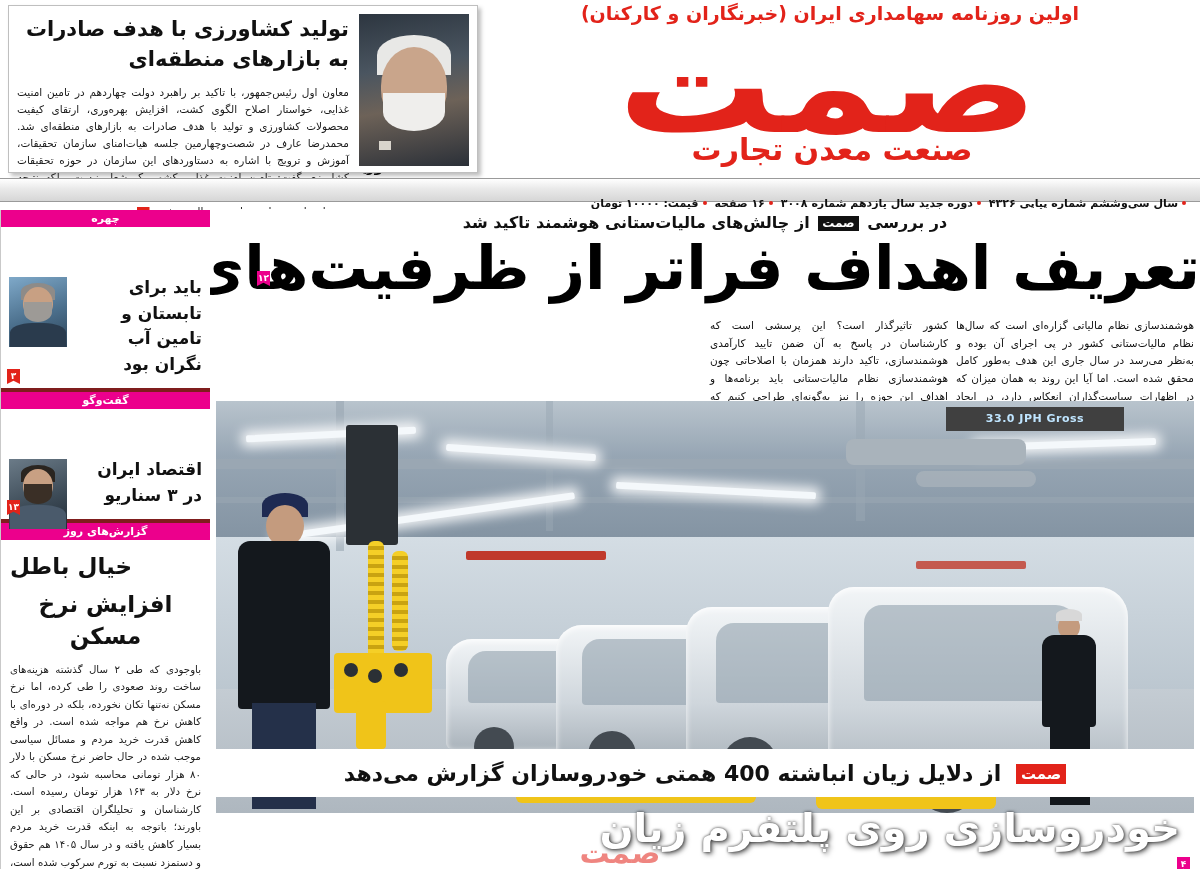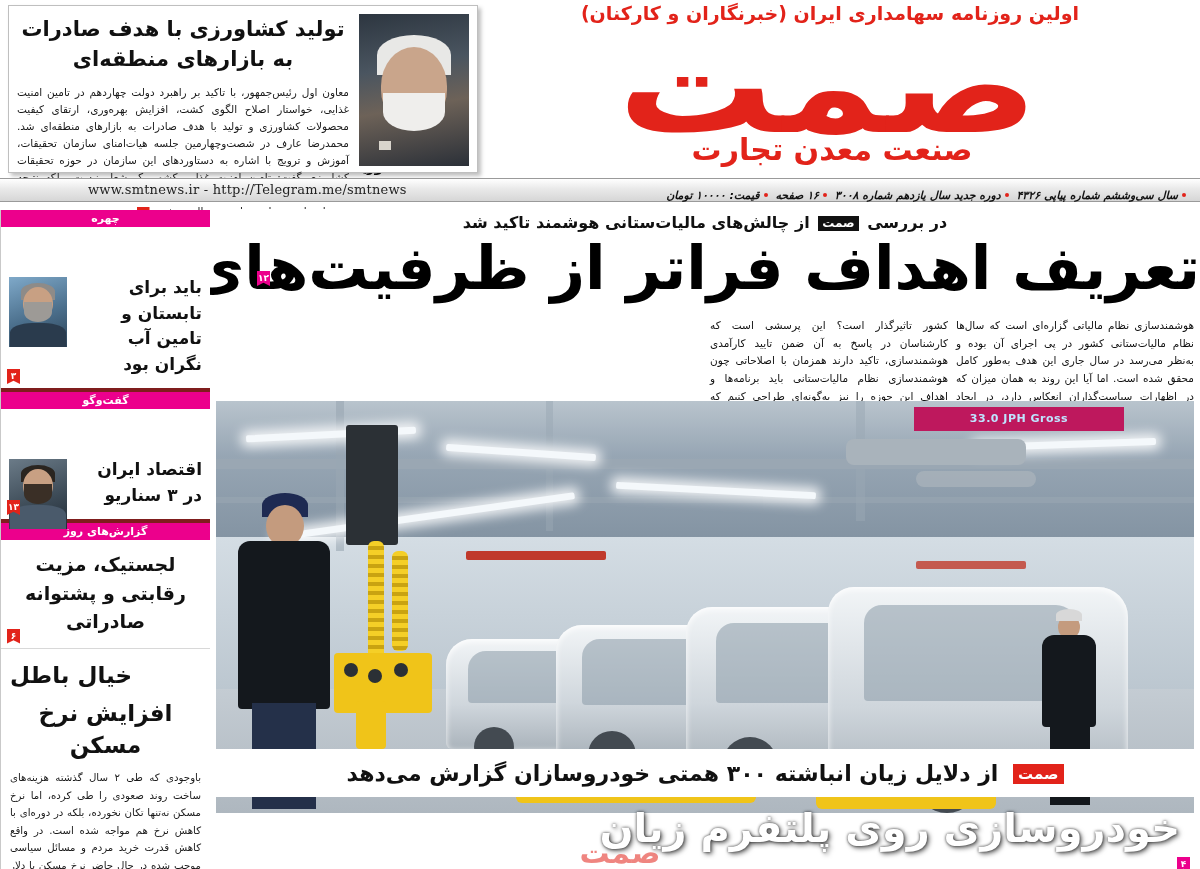--- a/index.html
+++ b/index.html
@@ -66,21 +66,21 @@
   }
   .toplead .photo .beard {
     position:absolute; left:50%; top:52%; width:62px; height:38px; margin-left:-31px;
     border-radius:0 0 50% 50%; background:#efeeec;
   }
   .toplead .photo .flag {
     position:absolute; left:20px; bottom:16px; width:12px; height:9px; background:#d8d4cc;
   }
   .toplead .tl-title {
     position:absolute; right:128px; top:8px; left:8px;
-    font-size:21px; font-weight:bold; color:#111; line-height:1.45; text-align:center; direction:rtl;
+    font-size:21px; font-weight:bold; color:#111; line-height:1.45; text-align:right; direction:rtl;
   }
   .toplead .tl-body {
     position:absolute; right:128px; left:8px; top:78px;
     font-size:10.5px; color:#1a1a1a; line-height:1.62; text-align:justify; direction:rtl;
   }
   .pagebadge {
     display:inline-block; width:13px; height:15px; background:#e2231a; color:#fff;
     font-size:9px; font-weight:bold; text-align:center; line-height:15px; vertical-align:-2px;
     clip-path: polygon(0 0,100% 0,100% 100%,50% 78%,0 100%);
   }
@@ -90,22 +90,22 @@
   .urlstrip {
     position:absolute; left:0; top:178px; width:1200px; height:24px;
     background: linear-gradient(180deg,#ffffff 0%,#e9e9e9 45%,#d6d6d6 100%);
     border-top:1px solid #9a9a9a; border-bottom:1px solid #9a9a9a;
   }
   .urlstrip .urls {
     position:absolute; left:88px; top:3px; font-size:13px; color:#222;
     font-family:"DejaVu Serif","Liberation Serif",serif; direction:ltr; letter-spacing:0.2px;
   }
   .urlstrip .issueinfo {
-    position:absolute; right:10px; top:10px; font-size:11px; font-weight:bold; color:#111;
-    direction:rtl; white-space:nowrap;font-style:italic;
+    position:absolute; right:10px; top:18px; font-size:11px; font-weight:bold; color:#111;
+    direction:rtl; white-space:nowrap;
   }
   .urlstrip .issueinfo .dot {
     display:inline-block; width:4px; height:4px; border-radius:50%;
     background:#e2231a; margin:0 4px 2px 4px; vertical-align:middle;
   }
 
   
   .body { position:absolute; left:0; top:202px; width:1200px; height:667px; }
 
   
@@ -140,22 +140,22 @@
   }
   .bp-ceiling { position:absolute; left:0; top:0; width:100%; height:33%;
     background: linear-gradient(180deg,#b9c4cd 0%,#97a6b4 40%,#8494a3 100%); }
   .bp-floor { position:absolute; left:0; bottom:0; width:100%; height:30%;
     background: linear-gradient(180deg,#c4ccd3 0%,#aeb7bf 100%); }
   .bp-wall { position:absolute; left:0; top:33%; width:100%; height:37%;
     background: linear-gradient(180deg,#d4dde4 0%,#bcc7d0 100%); }
   .bp-lamp { position:absolute; height:7px; background:#f4f8fb; border-radius:2px;
     box-shadow:0 0 12px 5px rgba(255,255,255,0.85); }
   .bp-beam { position:absolute; background:#9aa7b3; }
-  .bp-sign { position:absolute; right:70px; top:6px; width:210px; height:24px;
-    background:#be185d; color:#bfe5ff; font-size:11px; font-weight:bold;
+  .bp-sign { position:absolute; right:70px; top:6px; width:178px; height:24px;
+    background:#404040; color:#bfe5ff; font-size:11px; font-weight:bold;
     text-align:center; line-height:24px; direction:ltr; letter-spacing:0.5px; }
   .bp-car { position:absolute; background: linear-gradient(180deg,#f2f5f7 0%,#cfd6dc 60%,#aab3bb 100%);
     border-radius:26px 30px 6px 6px; box-shadow:inset 0 2px 6px rgba(255,255,255,.9); }
   .bp-win { position:absolute; background:#8b9aa8; border-radius:18px 20px 4px 4px; opacity:.55; }
   .bp-wheel { position:absolute; border-radius:50%; background:#434a51; }
   .bp-worker-body { position:absolute; background:#14181d; border-radius:12px 12px 4px 4px; }
   .bp-worker-head { position:absolute; border-radius:50%; background:#c49b7e; }
   .bp-cap { position:absolute; border-radius:50% 50% 0 0; background:#1e2a52; }
   .bp-legs { position:absolute; background:#243049; }
   .bp-robot-y { position:absolute; background:#f0c419; border-radius:4px; }
@@ -280,25 +280,20 @@
         <div>به بازارهای منطقه‌ای</div>
       </div>
       <div class="tl-body">
         <span>معاون اول رئیس‌جمهور، با تاکید بر راهبرد دولت چهاردهم در تامین امنیت غذایی، خواستار اصلاح الگوی کشت، افزایش بهره‌وری، ارتقای کیفیت محصولات کشاورزی و تولید با هدف صادرات به بازارهای منطقه‌ای شد. محمدرضا عارف در شصت‌وچهارمین جلسه هیات‌امنای سازمان تحقیقات، آموزش و ترویج با اشاره به دستاوردهای این سازمان در حوزه تحقیقات کشاورزی گفت: تامین امنیت غذایی کشور یک شعار نیست، بلکه نتیجه اقداماتی است که در سال‌های گذشته در بخش کشاورزی انجام شده و امروز به‌عنوان راهبرد دولت چهاردهم دنبال می‌شود.</span>
         <span class="pagebadge">۲</span>
       </div>
     </div>
   </div>
 
   <div class="urlstrip">
-    <div class="urls">
-      <span>www.smtnews.ir</span>
-      <span>-</span>
-      <span>http://Telegram.me/smtnews</span>
-    </div>
     <div class="issueinfo">
       <span class="dot"></span><span>سال سی‌وششم شماره پیاپی ۴۳۲۶</span>
       <span class="dot"></span><span>دوره جدید سال یازدهم شماره ۳۰۰۸</span>
       <span class="dot"></span><span>۱۶ صفحه</span>
       <span class="dot"></span><span>قیمت: ۱۰۰۰۰ تومان</span>
     </div>
   </div>
 
   <div class="body">
 
@@ -377,21 +372,21 @@
 
         <div class="bp-red" style="left:250px; top:150px; width:140px; height:9px;"></div>
         <div class="bp-red" style="left:700px; top:160px; width:110px; height:8px; opacity:.8;"></div>
         <div class="bp-robot-y" style="left:300px; top:372px; width:240px; height:30px; border-radius:6px;"></div>
         <div class="bp-robot-y" style="left:600px; top:382px; width:180px; height:26px; border-radius:6px;"></div>
       </div>
 
       <div class="photo-band">
         <div class="txt">
           <span class="brandmark">صمت</span>
-          <span>از دلایل زیان انباشته ۳۰۰ همتی خودروسازان گزارش می‌دهد</span>
+          <span>از دلایل زیان انباشته 400 همتی خودروسازان گزارش می‌دهد</span>
         </div>
       </div>
 
       <div class="photo-headline2">
         <div class="h2txt">خودروسازی روی پلتفرم زیان</div>
       </div>
       <div class="watermark">صمت</div>
       <span class="pagebadge pink photo-badge2">۴</span>
     </div>
 
@@ -415,24 +410,20 @@
           <div class="t-hair"></div>
             <div class="t-head"></div>
             <div class="t-beard"></div>
             <div class="t-body"></div>
         </div>
         <div class="si-title">اقتصاد ایران در ۳ سناریو</div>
         <span class="pagebadge si-badge">۱۳</span>
       </div>
 
       <div class="sec-head">گزارش‌های روز</div>
-      <div class="report-item">
-        <div class="ri-title">لجستیک، مزیت رقابتی و پشتوانه صادراتی</div>
-        <span class="pagebadge ri-badge">۶</span>
-      </div>
 
       <div class="big-side">
         <div class="bs-kicker">خیال باطل</div>
         <div class="bs-title">افزایش نرخ مسکن</div>
         <div class="bs-body">
           <span>باوجودی که طی ۲ سال گذشته هزینه‌های ساخت روند صعودی را طی کرده، اما نرخ مسکن نه‌تنها تکان نخورده، بلکه در دوره‌ای با کاهش نرخ هم مواجه شده است. در واقع کاهش قدرت خرید مردم و مسائل سیاسی موجب شده در حال حاضر نرخ مسکن با دلار ۸۰ هزار تومانی محاسبه شود، در حالی که نرخ دلار به ۱۶۳ هزار تومان رسیده است. کارشناسان و تحلیلگران اقتصادی بر این باورند؛ باتوجه به اینکه قدرت خرید مردم بسیار کاهش یافته و در سال ۱۴۰۵ هم حقوق و دستمزد نسبت به تورم سرکوب شده است، نباید انتظار داشت نرخ مسکن افزایش یابد، چراکه تقاضایی وجود ندارد. در چنین شرایطی، دولت باید تسهیلات کارآمد در اختیار متقاضیان واقعی مسکن قرار دهد، همچنین قیمت‌گذاری خودسرانه مسکن را حذف کند و آمار و اطلاعات دقیقی از وضعیت بازار مسکن ارائه دهد تا شرایط این بازار بهبود یابد.</span>
           
         </div>
       </div>
     </div>

